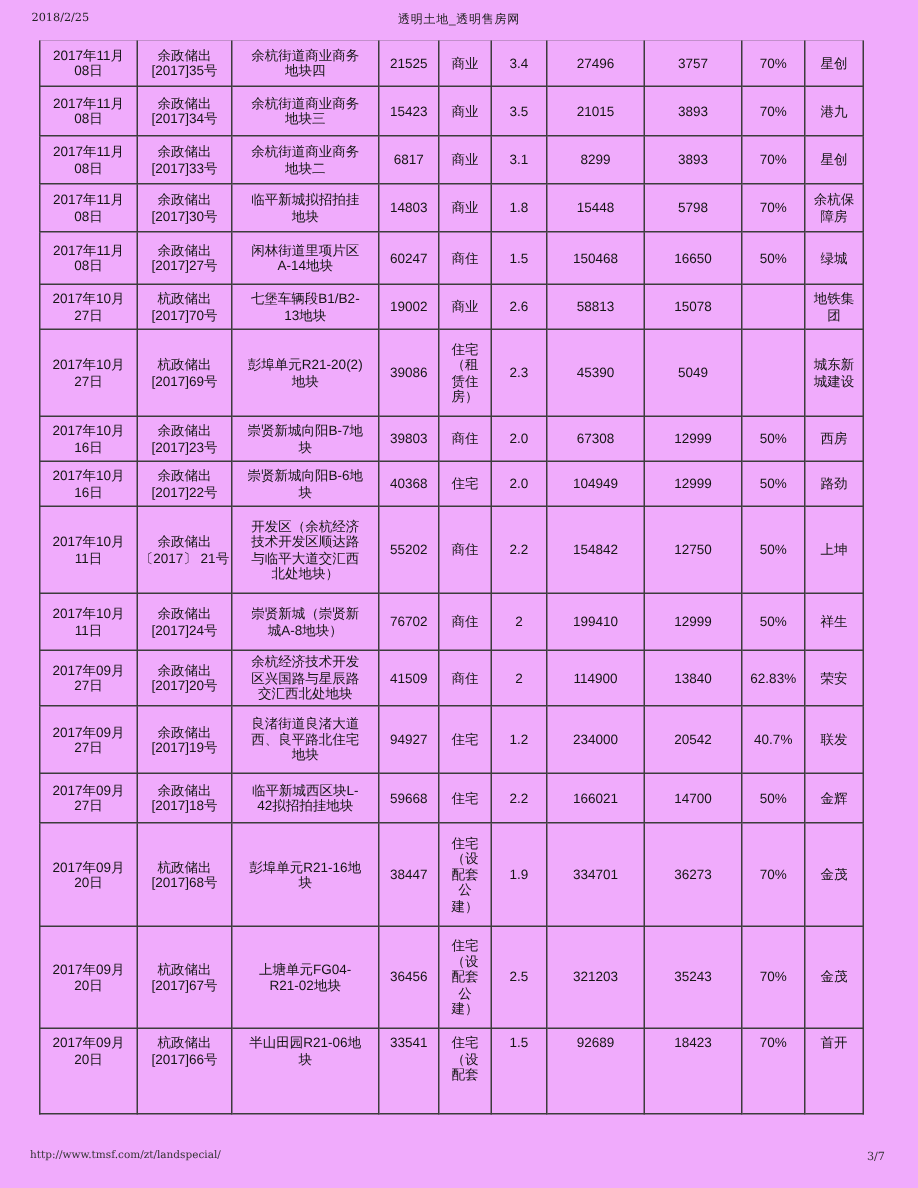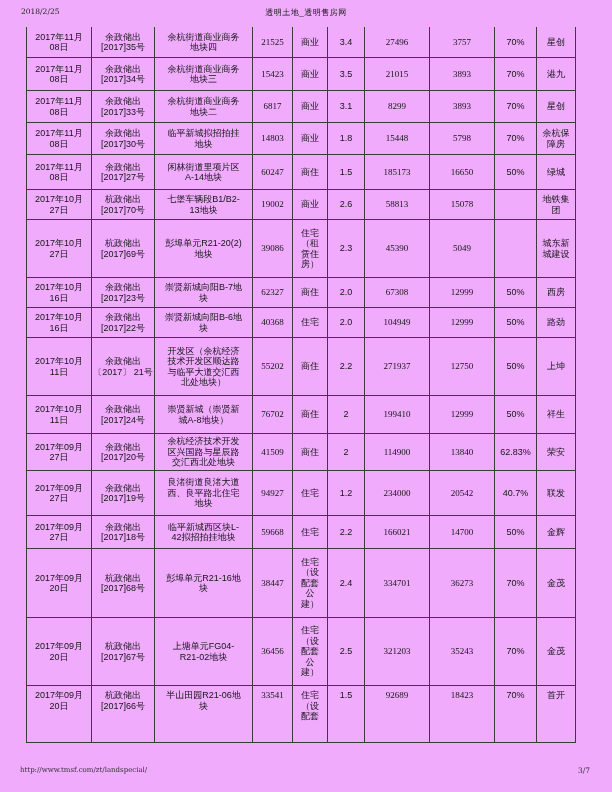--- a/index.html
+++ b/index.html
@@ -8,21 +8,21 @@
   .hdr-date{position:absolute;left:21px;top:7px;font:7.5px "DejaVu Serif",serif;color:#222;}
   .hdr-title{position:absolute;left:0;top:7px;width:100%;text-align:center;
              font-size:8px;color:#222;letter-spacing:.5px;}
   .ftr-url{position:absolute;left:20px;top:766px;font:7px "DejaVu Serif",serif;color:#333;}
   .ftr-page{position:absolute;right:22px;top:766px;font:7.5px "DejaVu Serif",serif;color:#333;text-align:center;}
   .table-clip{position:absolute;left:26px;top:27px;width:551px;height:733px;overflow:hidden;}
   table.land{border-collapse:collapse;table-layout:fixed;width:549px;margin-top:-1px;}
   table.land td{border:1px solid #3c3c3c;text-align:center;vertical-align:middle;
                 padding:1px;white-space:pre-line;overflow:hidden;
                 font-size:9px;line-height:10.5px;color:#151515;}
-  td.num{font-family:Liberation Serif, serif;font-size:7.5px;color:#5a5a5a;letter-spacing:0;}
+  td.num{font-family:Liberation Sans, sans-serif;font-size:7.5px;color:#5a5a5a;letter-spacing:0;}
   tr.clip-row td{vertical-align:top;padding-top:4px;}
   td.bracket-cell{vertical-align:top;padding:0;}
   .bracket{height:6px;margin:0 2px;border-left:1px solid #3c3c3c;
            border-right:1px solid #3c3c3c;border-bottom:1px solid #3c3c3c;}
 </style>
 </head>
 <body>
 
 <div class="page">
 
@@ -108,21 +108,21 @@
           <tr style="height: 35px;">
             <td>2017年11月
 08日</td>
             <td>余政储出
 [2017]27号</td>
             <td>闲林街道里项片区
 A-14地块</td>
             <td class="num">60247</td>
             <td>商住</td>
             <td>1.5</td>
-            <td class="num">185173</td>
+            <td class="num">150468</td>
             <td class="num">16650</td>
             <td>50%</td>
             <td>绿城</td>
           </tr>
           <tr style="height: 30px;">
             <td>2017年10月
 27日</td>
             <td>杭政储出
 [2017]70号</td>
             <td>七堡车辆段B1/B2-
@@ -155,21 +155,21 @@
             <td>城东新
 城建设</td>
           </tr>
           <tr style="height: 30px;">
             <td>2017年10月
 16日</td>
             <td>余政储出
 [2017]23号</td>
             <td>崇贤新城向阳B-7地
 块</td>
-            <td class="num">62327</td>
+            <td class="num">39803</td>
             <td>商住</td>
             <td>2.0</td>
             <td class="num">67308</td>
             <td class="num">12999</td>
             <td>50%</td>
             <td>西房</td>
           </tr>
           <tr style="height: 30px;">
             <td>2017年10月
 16日</td>
@@ -190,21 +190,21 @@
 11日</td>
             <td>余政储出
 〔2017〕 21号</td>
             <td>开发区（余杭经济
 技术开发区顺达路
 与临平大道交汇西
 北处地块）</td>
             <td class="num">55202</td>
             <td>商住</td>
             <td>2.2</td>
-            <td class="num">271937</td>
+            <td class="num">154842</td>
             <td class="num">12750</td>
             <td>50%</td>
             <td>上坤</td>
           </tr>
           <tr style="height: 38px;">
             <td>2017年10月
 11日</td>
             <td>余政储出
 [2017]24号</td>
             <td>崇贤新城（崇贤新
@@ -270,21 +270,21 @@
             <td>杭政储出
 [2017]68号</td>
             <td>彭埠单元R21-16地
 块</td>
             <td class="num">38447</td>
             <td>住宅
 （设
 配套
 公
 建）</td>
-            <td>2.4</td>
+            <td>1.9</td>
             <td class="num">334701</td>
             <td class="num">36273</td>
             <td>70%</td>
             <td>金茂</td>
           </tr>
           <tr style="height: 68px;">
             <td>2017年09月
 20日</td>
             <td>杭政储出
 [2017]67号</td>

